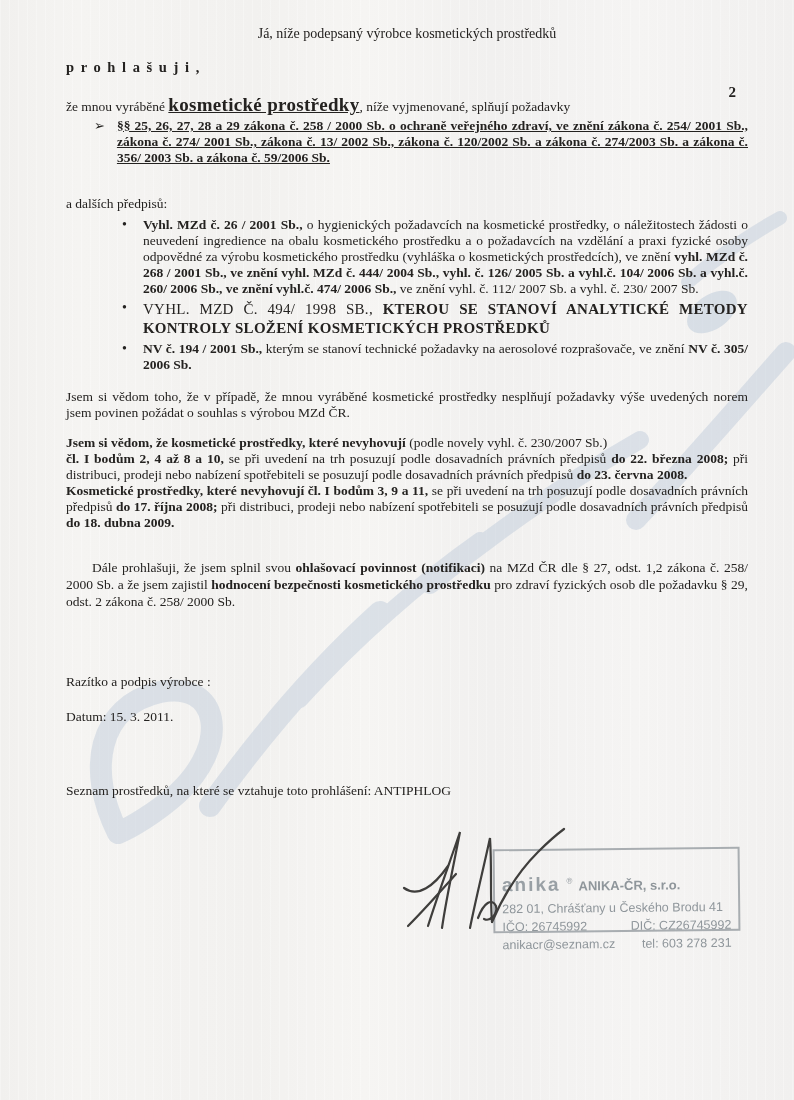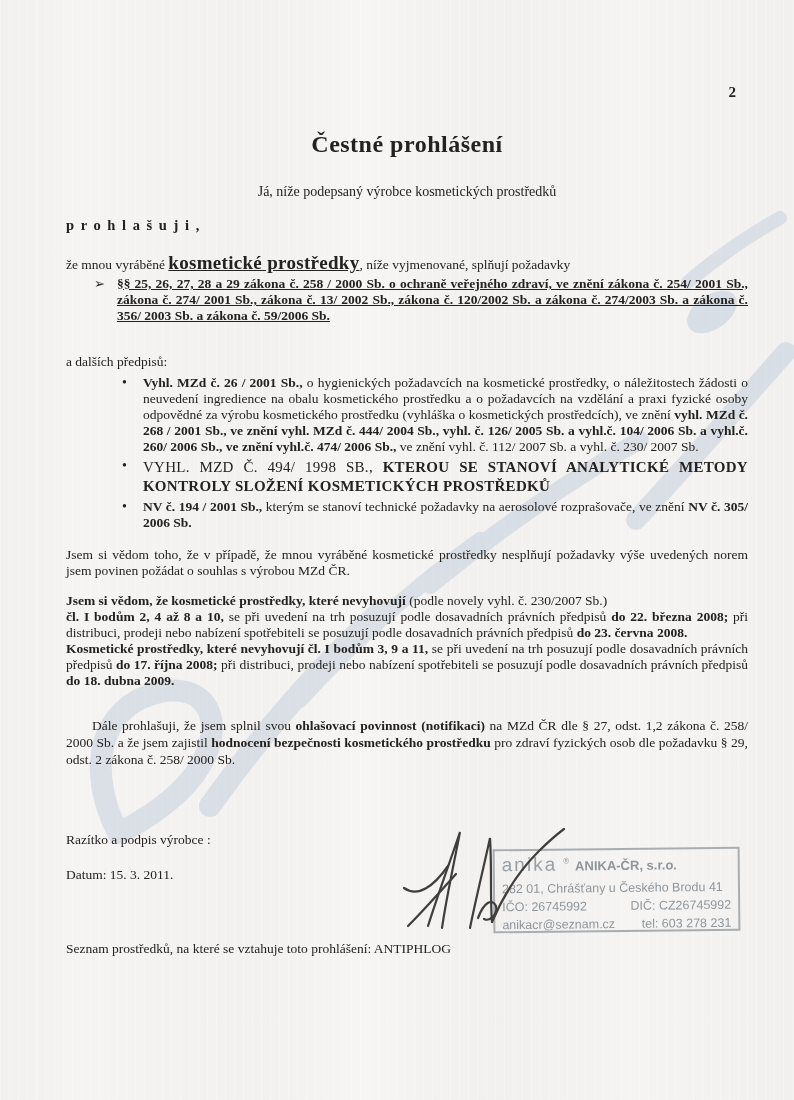--- a/index.html
+++ b/index.html
@@ -51,21 +51,21 @@
   .stamp{
     position:absolute;left:493px;top:848px;width:247px;height:84px;z-index:2;
     border:2px solid rgba(143,150,155,.75);
     transform:rotate(-.6deg);
     padding:3px 7px;box-sizing:border-box;
     font-family:"Liberation Sans","DejaVu Sans",sans-serif;
     color:var(--stamp_ink);font-size:12.5px;line-height:18px;
   }
   .stamp-row{display:flex;justify-content:space-between;white-space:nowrap;}
   .stamp-logo-row{display:flex;align-items:baseline;gap:6px;line-height:22px;}
-  .stamp-logo{font-weight:normal;font-size:19px;letter-spacing:2px;color:#99a0a5;}
+  .stamp-logo{font-weight:bold;font-size:19px;letter-spacing:2px;color:#99a0a5;margin-top:20px;}
   .stamp-reg{font-size:8px;vertical-align:super;position:relative;top:-7px;}
   .stamp-company{font-weight:bold;font-size:13px;}
   .signature{position:absolute;left:398px;top:824px;z-index:3;}
 </style>
 </head>
 <body>
 
 <div class="page">
 
   <svg class="watermark" viewBox="0 0 794 1100" width="794" height="1100">
@@ -77,21 +77,20 @@
       <path d="M636,520 C690,462 740,404 786,352" stroke-width="20"></path>
       <path d="M688,282 C716,258 748,236 780,218" stroke-width="14"></path>
     </g>
     <ellipse cx="712" cy="312" rx="28" ry="17" transform="rotate(-35 712 312)" fill="var(--watermark)" opacity="0.5"></ellipse>
   </svg>
 
   <div class="page-number">2</div>
 
   <div class="content">
 
-    <div class="title">Čestné prohlášení</div>
 
     <div class="intro">Já, níže podepsaný výrobce kosmetických prostředků</div>
 
     <div class="declare">p r o h l a š u j i ,</div>
 
     <div class="lead para"><span>že mnou vyráběné </span><span class="b u big">kosmetické prostředky</span><span>,  níže vyjmenované, splňují požadavky</span></div>
 
     <div class="arrow-item">
       <span class="arrow-marker">➢</span>
       <span class="arrow-text"><span class="b">§§ 25, 26, 27, 28 a 29 zákona č. 258 / 2000 Sb.</span><span> o ochraně veřejného zdraví, ve znění </span><span class="b">zákona č. 254/ 2001 Sb., zákona č. 274/ 2001 Sb., zákona č. 13/ 2002 Sb., zákona č. 120/2002 Sb. a zákona č. 274/2003 Sb. a zákona č. 356/ 2003 Sb. a zákona č. 59/2006 Sb.</span></span>

